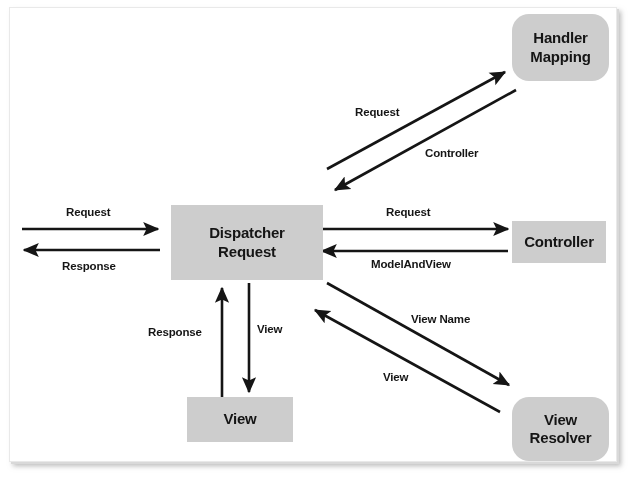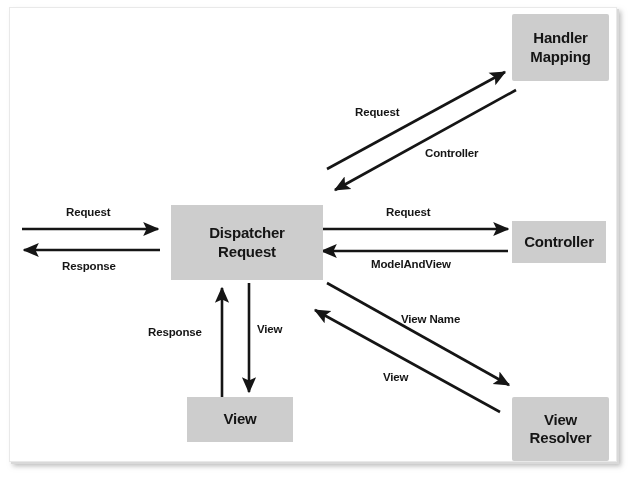--- a/index.html
+++ b/index.html
@@ -45,21 +45,21 @@
     display: flex;
     align-items: center;
     justify-content: center;
     text-align: center;
     font-weight: bold;
     font-size: 15px;
     line-height: 1.22;
     letter-spacing: -0.2px;
     font-family: "Liberation Sans", sans-serif;
   }
-  .node.rounded { border-radius: 2px; }
+  .node.rounded { border-radius: 17px; }
   .node.rect { border-radius: 0; }
 
   .edge-label {
     position: absolute;
     color: #151515;
     font-weight: bold;
     font-size: 11.5px;
     line-height: 1.1;
     letter-spacing: -0.15px;
     white-space: nowrap;
@@ -73,21 +73,21 @@
   #node-dispatcher      { left: 171px; top: 205px; width: 152px; height: 75px; }
   #node-view            { left: 187px; top: 397px; width: 106px; height: 45px; }
 
   
   #lbl-req-in        { left: 66px;  top: 206px; }
   #lbl-resp-out      { left: 62px;  top: 260px; }
   #lbl-req-ctrl      { left: 386px; top: 206px; }
   #lbl-modelandview  { left: 371px; top: 258px; }
   #lbl-req-hm        { left: 355px; top: 106px; }
   #lbl-controller-hm { left: 425px; top: 147px; }
-  #lbl-viewname      { left: 401px; top: 313px; }
+  #lbl-viewname      { left: 411px; top: 313px; }
   #lbl-view-edge     { left: 383px; top: 371px; }
   #lbl-response-v    { left: 148px; top: 326px; }
   #lbl-model-v       { left: 257px; top: 323px; }
 </style>
 </head>
 <body>
 
 <div id="canvas">
 
   <div id="frame"></div>

